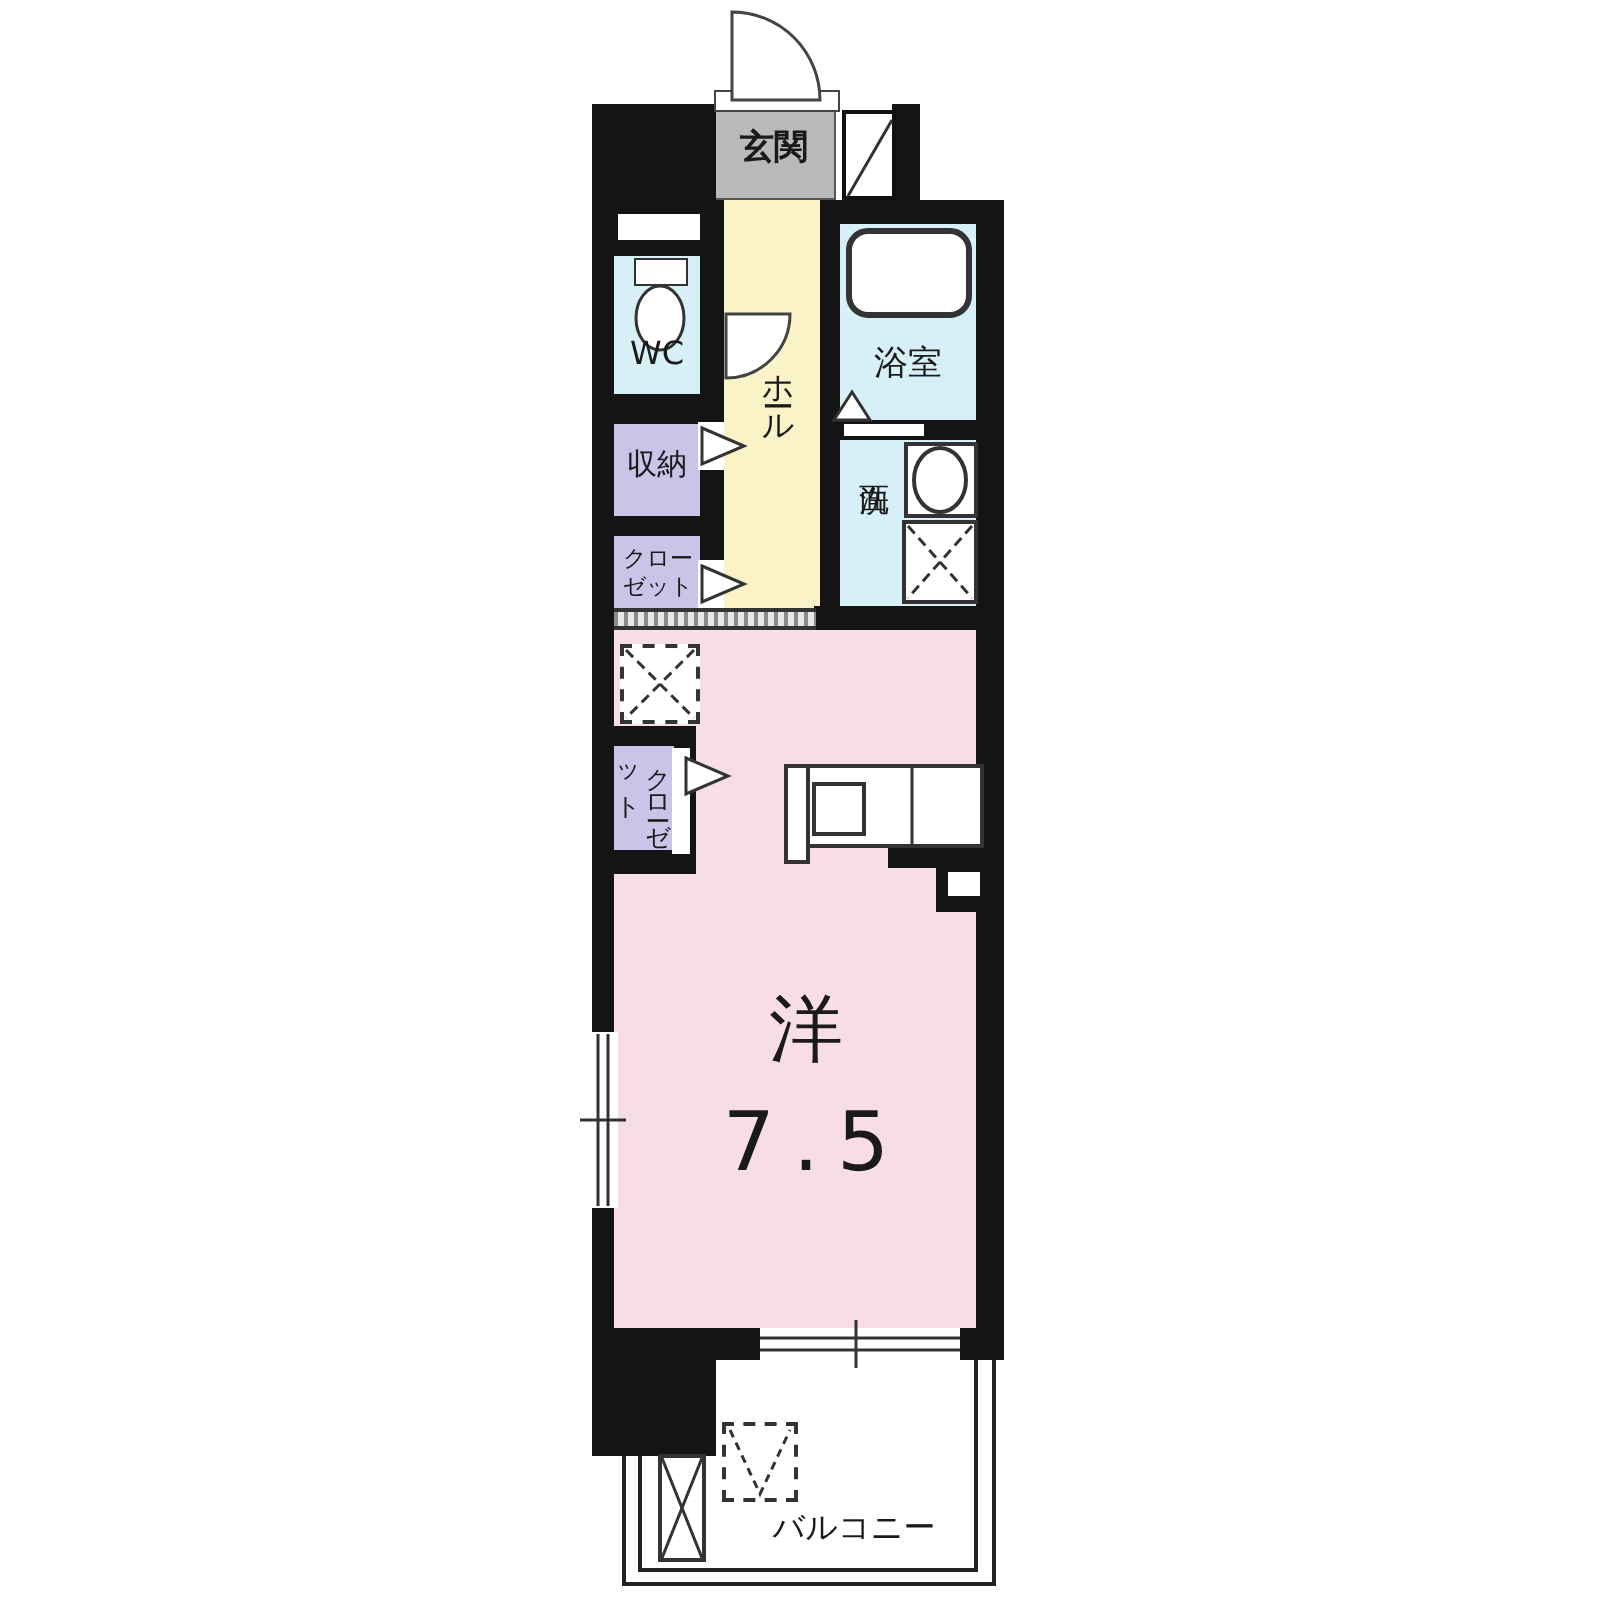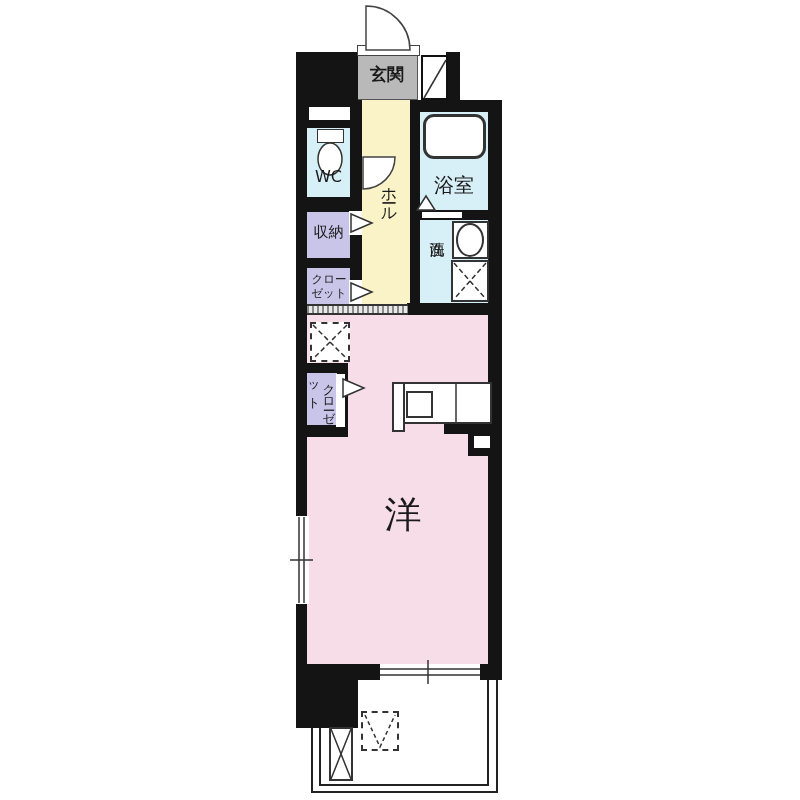--- a/index.html
+++ b/index.html
@@ -128,19 +128,21 @@
     <g stroke="#333" stroke-width="1.5">
       <line x1="380" y1="669" x2="480" y2="669"></line>
         <line x1="380" y1="675" x2="480" y2="675"></line>
       <line x1="428" y1="660" x2="428" y2="684"></line>
     </g>
   </svg>
 
   <div class="lbl center" style="left:356px;top:65px;width:62px;font-size:17px;font-weight:bold;">玄関</div>
   <div class="lbl center" style="left:307px;top:168px;width:43px;font-size:16px;">WC</div>
   <div class="lbl vert" style="left:374px;top:176px;width:24px;height:86px;font-size:16px;">ホール</div>
-  <div class="lbl center" style="left:420px;top:174px;width:68px;font-size:20px;">浴室</div>
+  <div class="lbl center" style="left:420px;top:174px;width:68px;font-size:17px;font-family:Liberation Mono, monospace;">浴室</div>
   <div class="lbl vert" style="left:425px;top:230px;width:20px;height:54px;font-size:15px;">洗面</div>
   <div class="lbl center" style="left:307px;top:225px;width:43px;font-size:15px;font-family:Liberation Mono, monospace;">収納</div>
   <div class="lbl center" style="left:308px;top:272px;width:42px;font-size:11.5px;line-height:14px;word-break:break-all;line-break:anywhere;">クローゼット</div>
   <div class="lbl vert" style="left:305px;top:375px;width:32px;height:46px;font-size:12.5px;line-height:15px;letter-spacing:0;word-break:break-all;line-break:anywhere;">クローゼット</div>
   <div class="lbl center" style="left:348px;top:494px;width:110px;font-size:37px;">洋</div>
+  <div class="lbl center" style="left:348px;top:548px;width:110px;font-size:41px;letter-spacing:9px;text-indent:9px;">7.5</div>
+  <div class="lbl center" style="left:357px;top:755px;width:140px;font-size:16px;">バルコニー</div>
 </div>
 
 </body></html>

